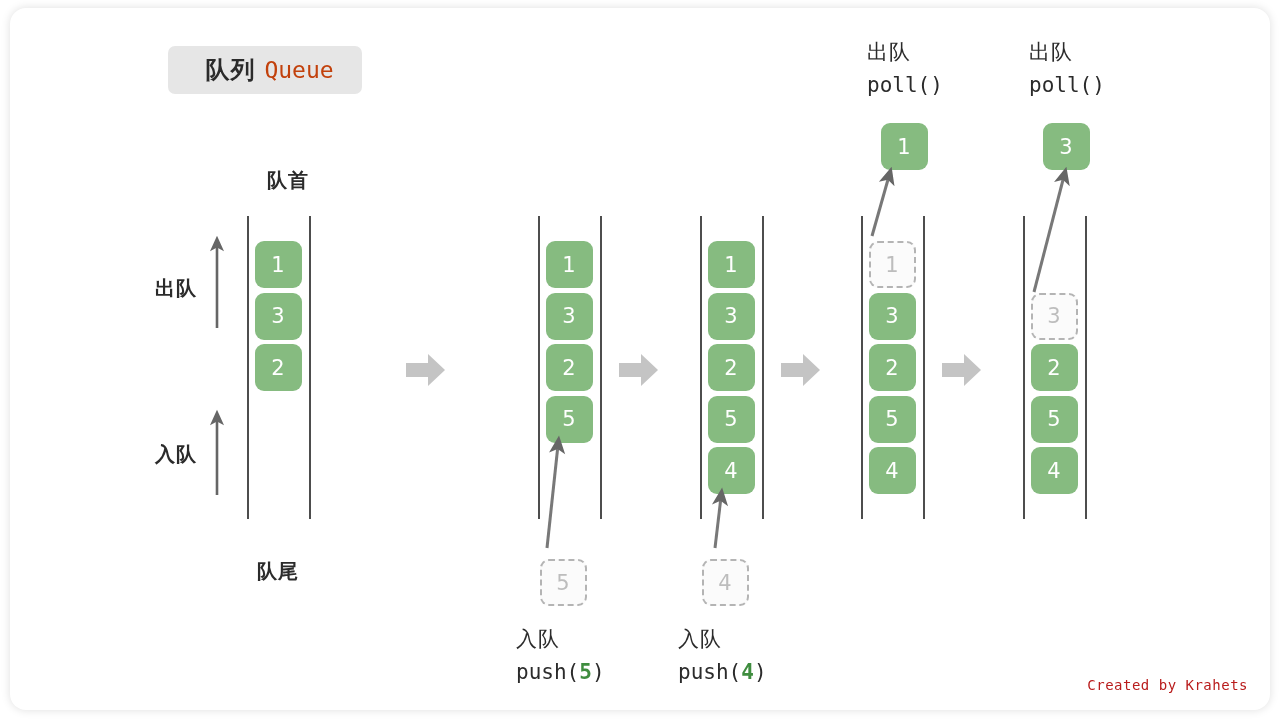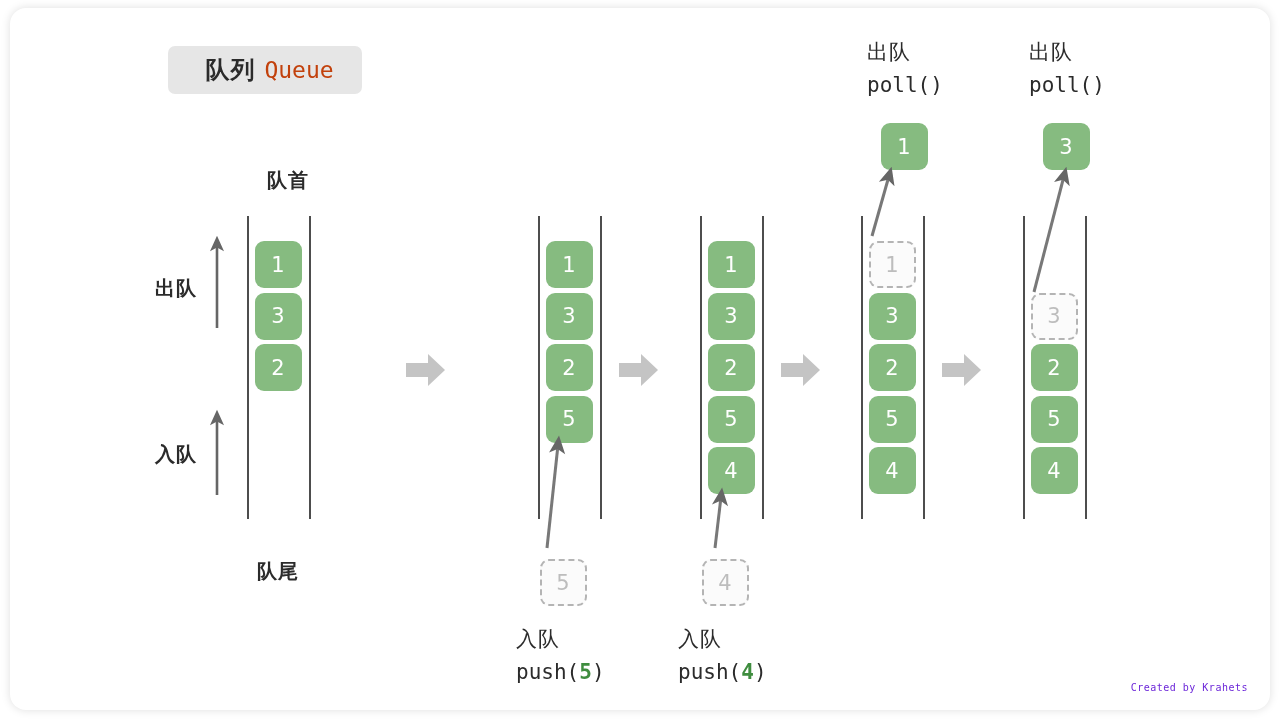--- a/index.html
+++ b/index.html
@@ -117,22 +117,22 @@
     height: 702px;
     pointer-events: none;
   }
 
   
   #watermark {
     position: absolute;
     right: 22px;
     bottom: 17px;
     font-family: "DejaVu Sans Mono", monospace;
-    font-size: 10px;
-    color: #6d28d9;
+    font-size: 14px;
+    color: #b91c1c;
     letter-spacing: 0.5px;
     margin-left: 29px;
   }
 </style>
 </head>
 <body>
 
 <div id="card">
 
   <div id="title-badge">

